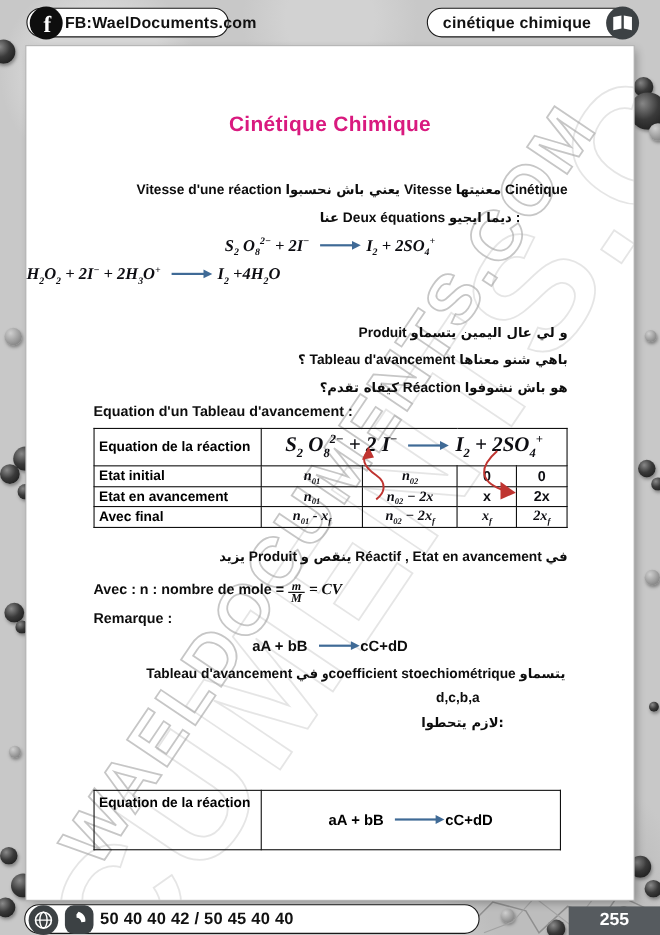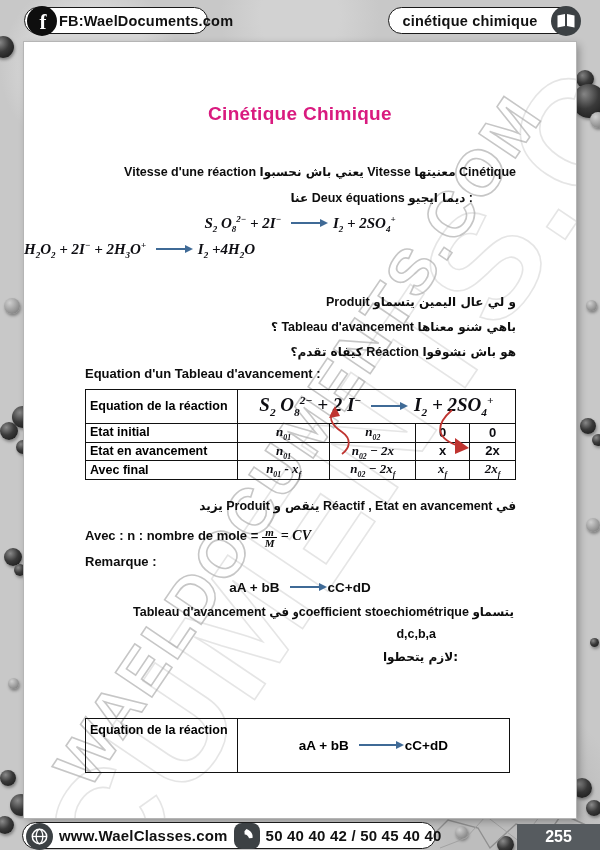--- a/index.html
+++ b/index.html
@@ -207,21 +207,20 @@
 </div>
 
 <div class="pill" style="left:22px;top:822px;width:414px;height:27px;padding-left:36px;gap:6px">
   <div class="iconwrap" style="position:absolute;left:3px;top:0px;width:27px;height:27px;background:var(--icongray)">
     <svg width="19" height="19" viewBox="0 0 19 19">
       <circle cx="9.5" cy="9.5" r="7.2" fill="none" stroke="#fff" stroke-width="1.5"></circle>
       <ellipse cx="9.5" cy="9.5" rx="3.3" ry="7.2" fill="none" stroke="#fff" stroke-width="1.3"></ellipse>
       <line x1="2.3" y1="9.5" x2="16.7" y2="9.5" stroke="#fff" stroke-width="1.3"></line>
     </svg>
   </div>
-  <span class="txt" style="font-size:15px">www.WaelClasses.com</span>
   <div class="iconwrap" style="width:26px;height:26px;background:var(--icongray);border-radius:8px">
     <svg width="16" height="16" viewBox="0 0 16 16">
       <path d="M3 3 C8 1 12 3 13.5 6 L11 8.5 C9.5 7 6.5 7 5.2 8.3 L3 6 Z" fill="#fff" transform="rotate(40 8 8)"></path>
     </svg>
   </div>
   <span class="txt" style="font-size:15px">50 40 40 42 / 50 45 40 40</span>
 </div>
 
 <div class="footer-pagebox">
   <span>255</span>

